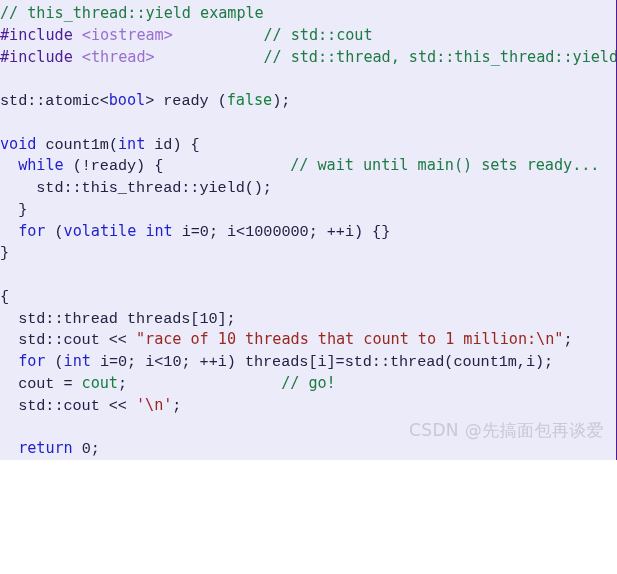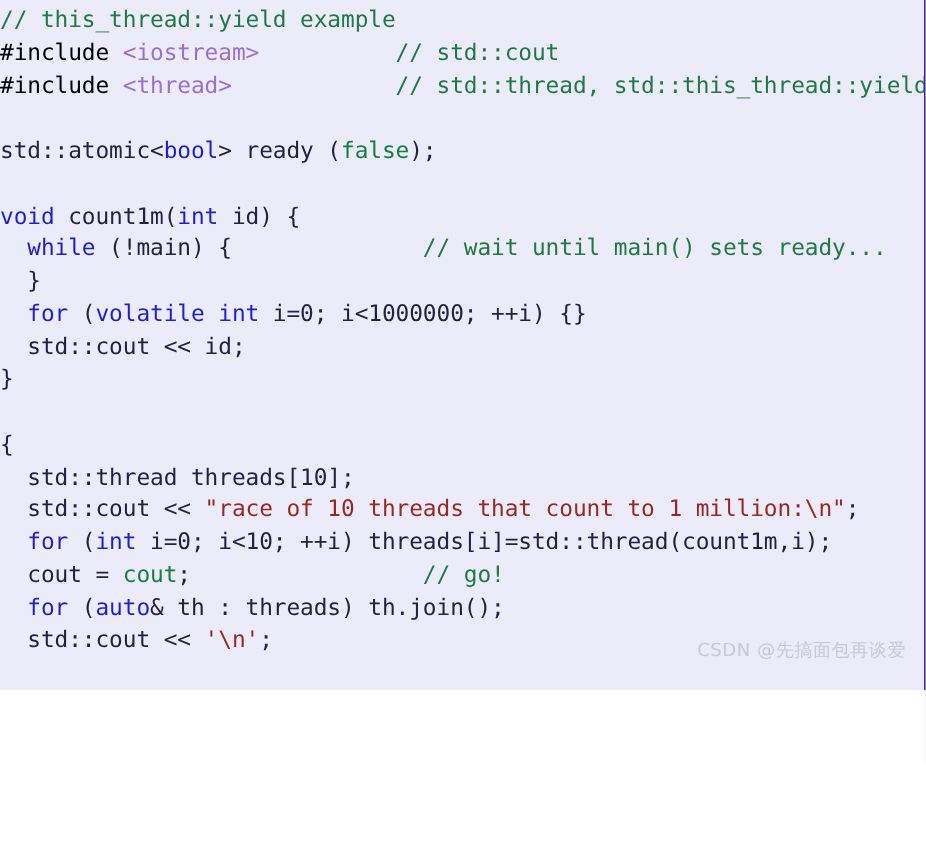--- a/index.html
+++ b/index.html
@@ -39,62 +39,61 @@
     -webkit-font-smoothing: antialiased;
   }
 
   .code-line {
     display: block;
     height: 21.75px;
     white-space: pre;
   }
 
   
-  .tok-plain    { color: #222244; }
+  .tok-plain    { color: #222244; font-family: Liberation Mono, monospace; }
   .tok-comment  { color: #1f7a43; }
-  .tok-preproc  { color: #000000; }
+  .tok-preproc  { color: #4c1d95; }
   .tok-header   { color: #9a6fd0; }
   .tok-keyword  { color: #1f1fcc; }
   .tok-literal  { color: #15803d; }
   .tok-string   { color: #99281f; }
 
   #watermark {
     position: absolute;
     right: 12px;
     bottom: 18px;
     font-family: "DejaVu Sans", sans-serif;
-    font-size: 12px;
+    font-size: 17px;
     color: #c9c9d4;
     letter-spacing: 0.4px;
     white-space: nowrap;
     user-select: none;
   }
 </style>
 </head>
 <body>
 
 <div id="code-block">
   <pre id="code-listing"><span class="code-line"><span class="tok-comment">// this_thread::yield example</span>
 </span><span class="code-line"><span class="tok-preproc">#include </span><span class="tok-header">&lt;iostream&gt;</span><span class="tok-plain">          </span><span class="tok-comment">// std::cout</span>
 </span><span class="code-line"><span class="tok-preproc">#include </span><span class="tok-header">&lt;thread&gt;</span><span class="tok-plain">            </span><span class="tok-comment">// std::thread, std::this_thread::yield</span>
 </span><span class="code-line">
 </span><span class="code-line"><span class="tok-plain">std::atomic&lt;</span><span class="tok-keyword">bool</span><span class="tok-plain">&gt; ready (</span><span class="tok-literal">false</span><span class="tok-plain">);</span>
 </span><span class="code-line">
 </span><span class="code-line"><span class="tok-keyword">void</span><span class="tok-plain"> count1m(</span><span class="tok-keyword">int</span><span class="tok-plain"> id) {</span>
-</span><span class="code-line"><span class="tok-plain">  </span><span class="tok-keyword">while</span><span class="tok-plain"> (!main) {</span><span class="tok-plain">              </span><span class="tok-comment">// wait until main() sets ready...</span>
+</span><span class="code-line"><span class="tok-plain">  </span><span class="tok-keyword">while</span><span class="tok-plain"> (!ready) {</span><span class="tok-plain">              </span><span class="tok-comment">// wait until main() sets ready...</span>
+</span><span class="code-line"><span class="tok-plain">    std::this_thread::yield();</span>
 </span><span class="code-line"><span class="tok-plain">  }</span>
 </span><span class="code-line"><span class="tok-plain">  </span><span class="tok-keyword">for</span><span class="tok-plain"> (</span><span class="tok-keyword">volatile</span><span class="tok-plain"> </span><span class="tok-keyword">int</span><span class="tok-plain"> i=0; i&lt;1000000; ++i) {}</span>
-</span><span class="code-line"><span class="tok-plain">  std::cout &lt;&lt; id;</span>
 </span><span class="code-line"><span class="tok-plain">}</span>
 </span><span class="code-line">
 </span><span class="code-line"><span class="tok-plain">{</span>
 </span><span class="code-line"><span class="tok-plain">  std::thread threads[10];</span>
 </span><span class="code-line"><span class="tok-plain">  std::cout &lt;&lt; </span><span class="tok-string">"race of 10 threads that count to 1 million:\n"</span><span class="tok-plain">;</span>
 </span><span class="code-line"><span class="tok-plain">  </span><span class="tok-keyword">for</span><span class="tok-plain"> (</span><span class="tok-keyword">int</span><span class="tok-plain"> i=0; i&lt;10; ++i) threads[i]=std::thread(count1m,i);</span>
 </span><span class="code-line"><span class="tok-plain">  cout = </span><span class="tok-literal">cout</span><span class="tok-plain">;</span><span class="tok-plain">                 </span><span class="tok-comment">// go!</span>
-</span><span class="code-line"><span class="tok-plain">  </span><span class="tok-keyword">for</span><span class="tok-plain"> (</span><span class="tok-keyword">auto</span><span class="tok-plain">&amp; th : threads) th.join();</span>
 </span><span class="code-line"><span class="tok-plain">  std::cout &lt;&lt; </span><span class="tok-string">'\n'</span><span class="tok-plain">;</span>
 </span><span class="code-line">
 </span><span class="code-line"><span class="tok-plain">  </span><span class="tok-keyword">return</span><span class="tok-plain"> 0;</span>
 </span><span class="code-line"><span class="tok-plain">}</span>
 </span></pre>
   <div id="watermark">CSDN @先搞面包再谈爱</div>
 </div>
 
 </body></html>

